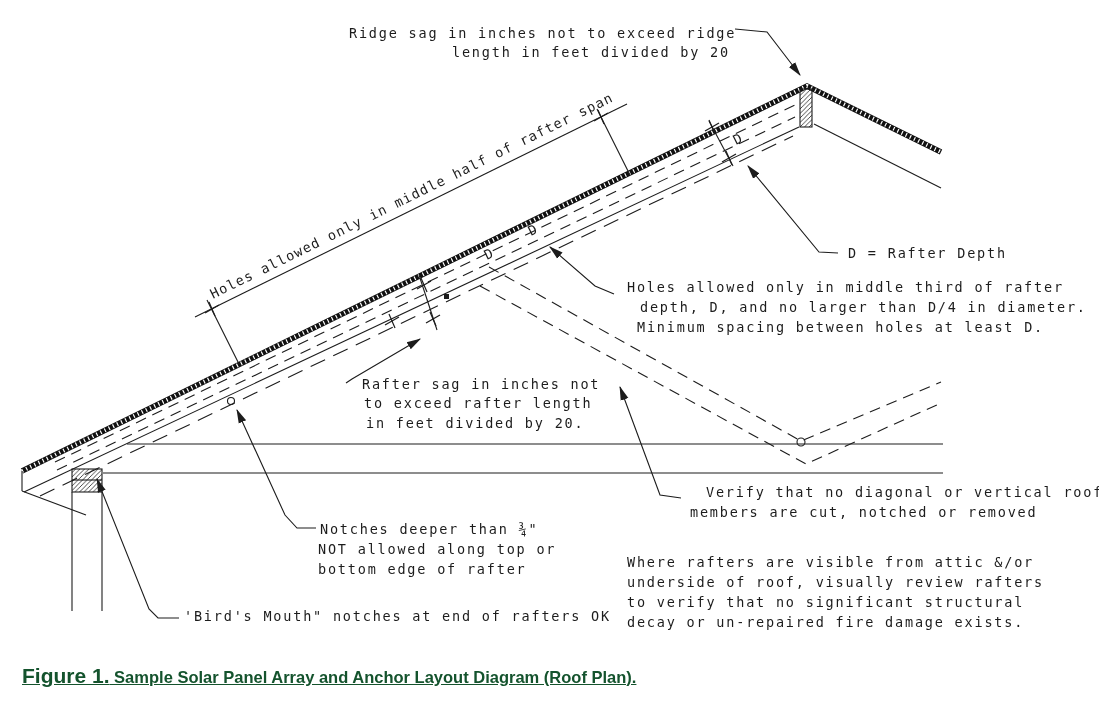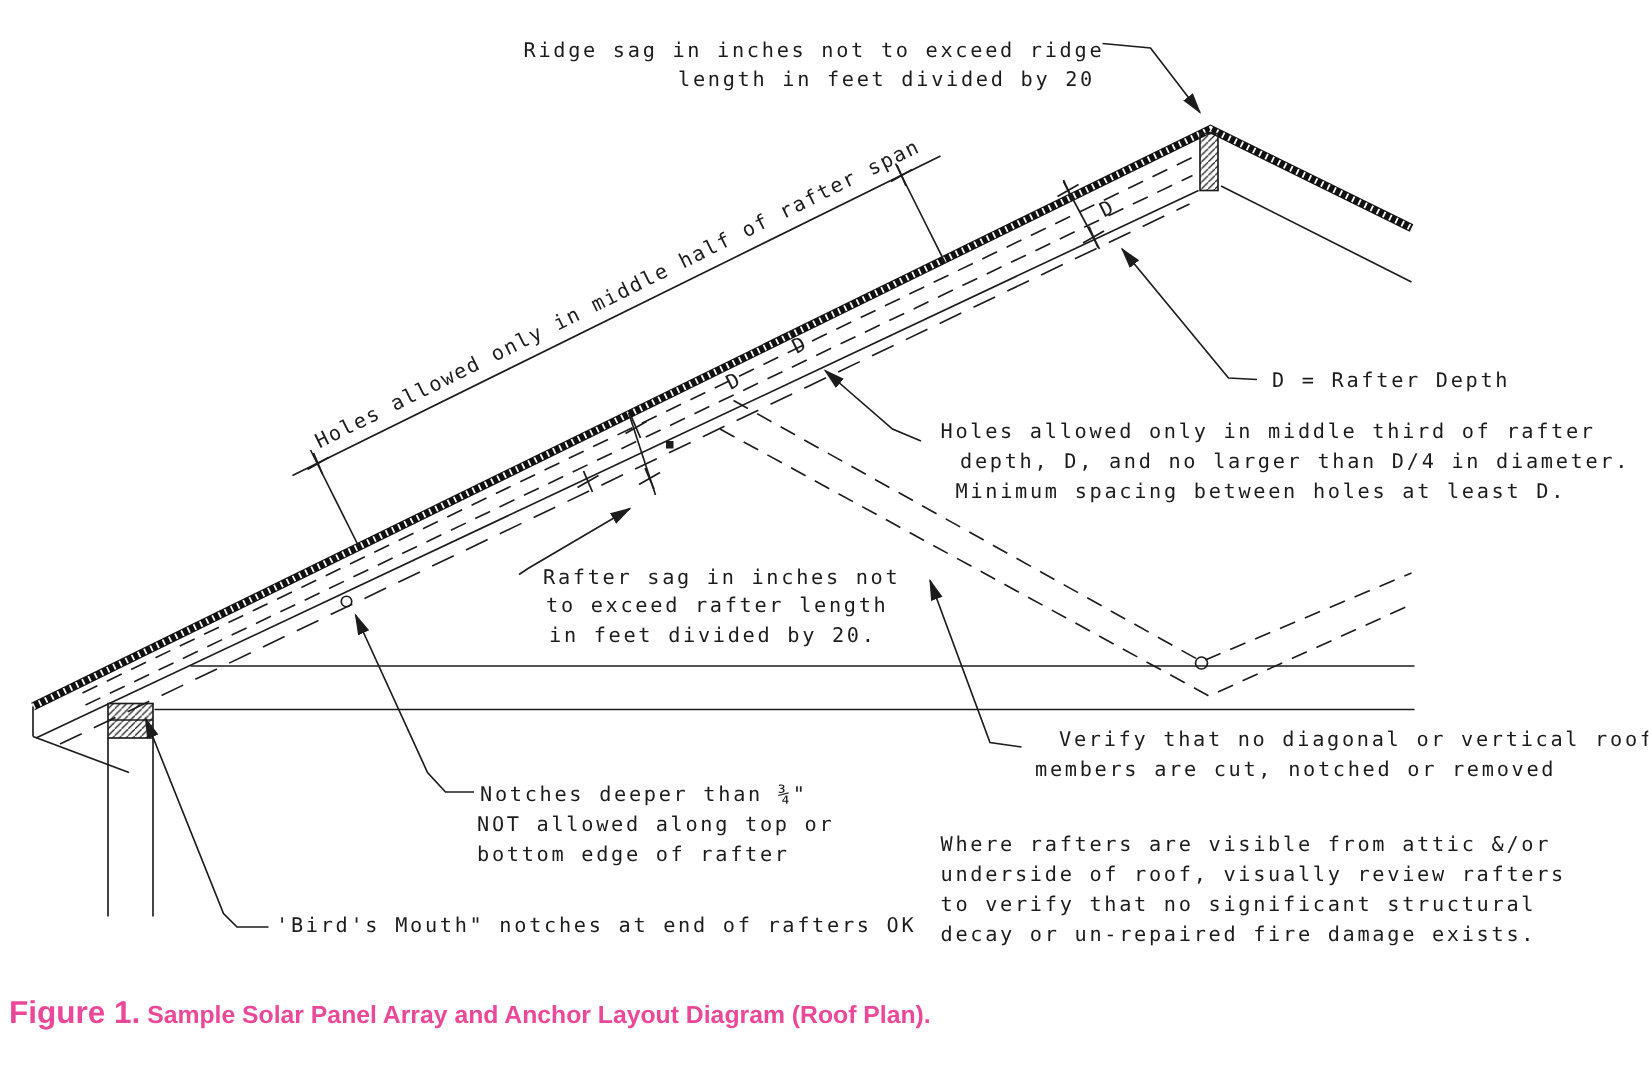--- a/index.html
+++ b/index.html
@@ -9,22 +9,22 @@
   .cad{font-family:"DejaVu Sans Mono","Liberation Mono",monospace;
        font-size:13.5px;letter-spacing:1.8px;fill:#1c1c1c;}
   .cad-rot{font-family:"DejaVu Sans Mono","Liberation Mono",monospace;
        font-size:13.5px;letter-spacing:1.2px;fill:#1c1c1c;}
   .ln{stroke:#1c1c1c;stroke-width:1.1;fill:none;}
   .thick{stroke:#111;stroke-width:5.5;fill:none;}
   .hatchcut{stroke:#fff;stroke-width:4;fill:none;stroke-dasharray:1.2,3.4;}
   .dash{stroke:#1c1c1c;stroke-width:1.1;fill:none;stroke-dasharray:11,7;}
   .dashsag{stroke:#1c1c1c;stroke-width:1.1;fill:none;stroke-dasharray:16,9;}
   .tick{stroke:#1c1c1c;stroke-width:1.2;}
-  .caption{position:absolute;left:6px;top:664px;color:#ec4899;
-           font-family:"Liberation Sans","DejaVu Sans",sans-serif;font-weight:bold;}
+  .caption{position:absolute;left:22px;top:664px;color:#14532d;
+           font-family:"Liberation Sans","DejaVu Sans",sans-serif;font-weight:bold;text-decoration:underline;}
   .caption .fig{font-size:21px;}
   .caption .cap{font-size:16.5px;}
 </style>
 </head>
 <body>
 
 <div class="page">
 <svg width="1099" height="660" viewBox="0 0 1099 660">
   <defs>
     <pattern id="hatch" patternUnits="userSpaceOnUse" width="4.5" height="4.5">

